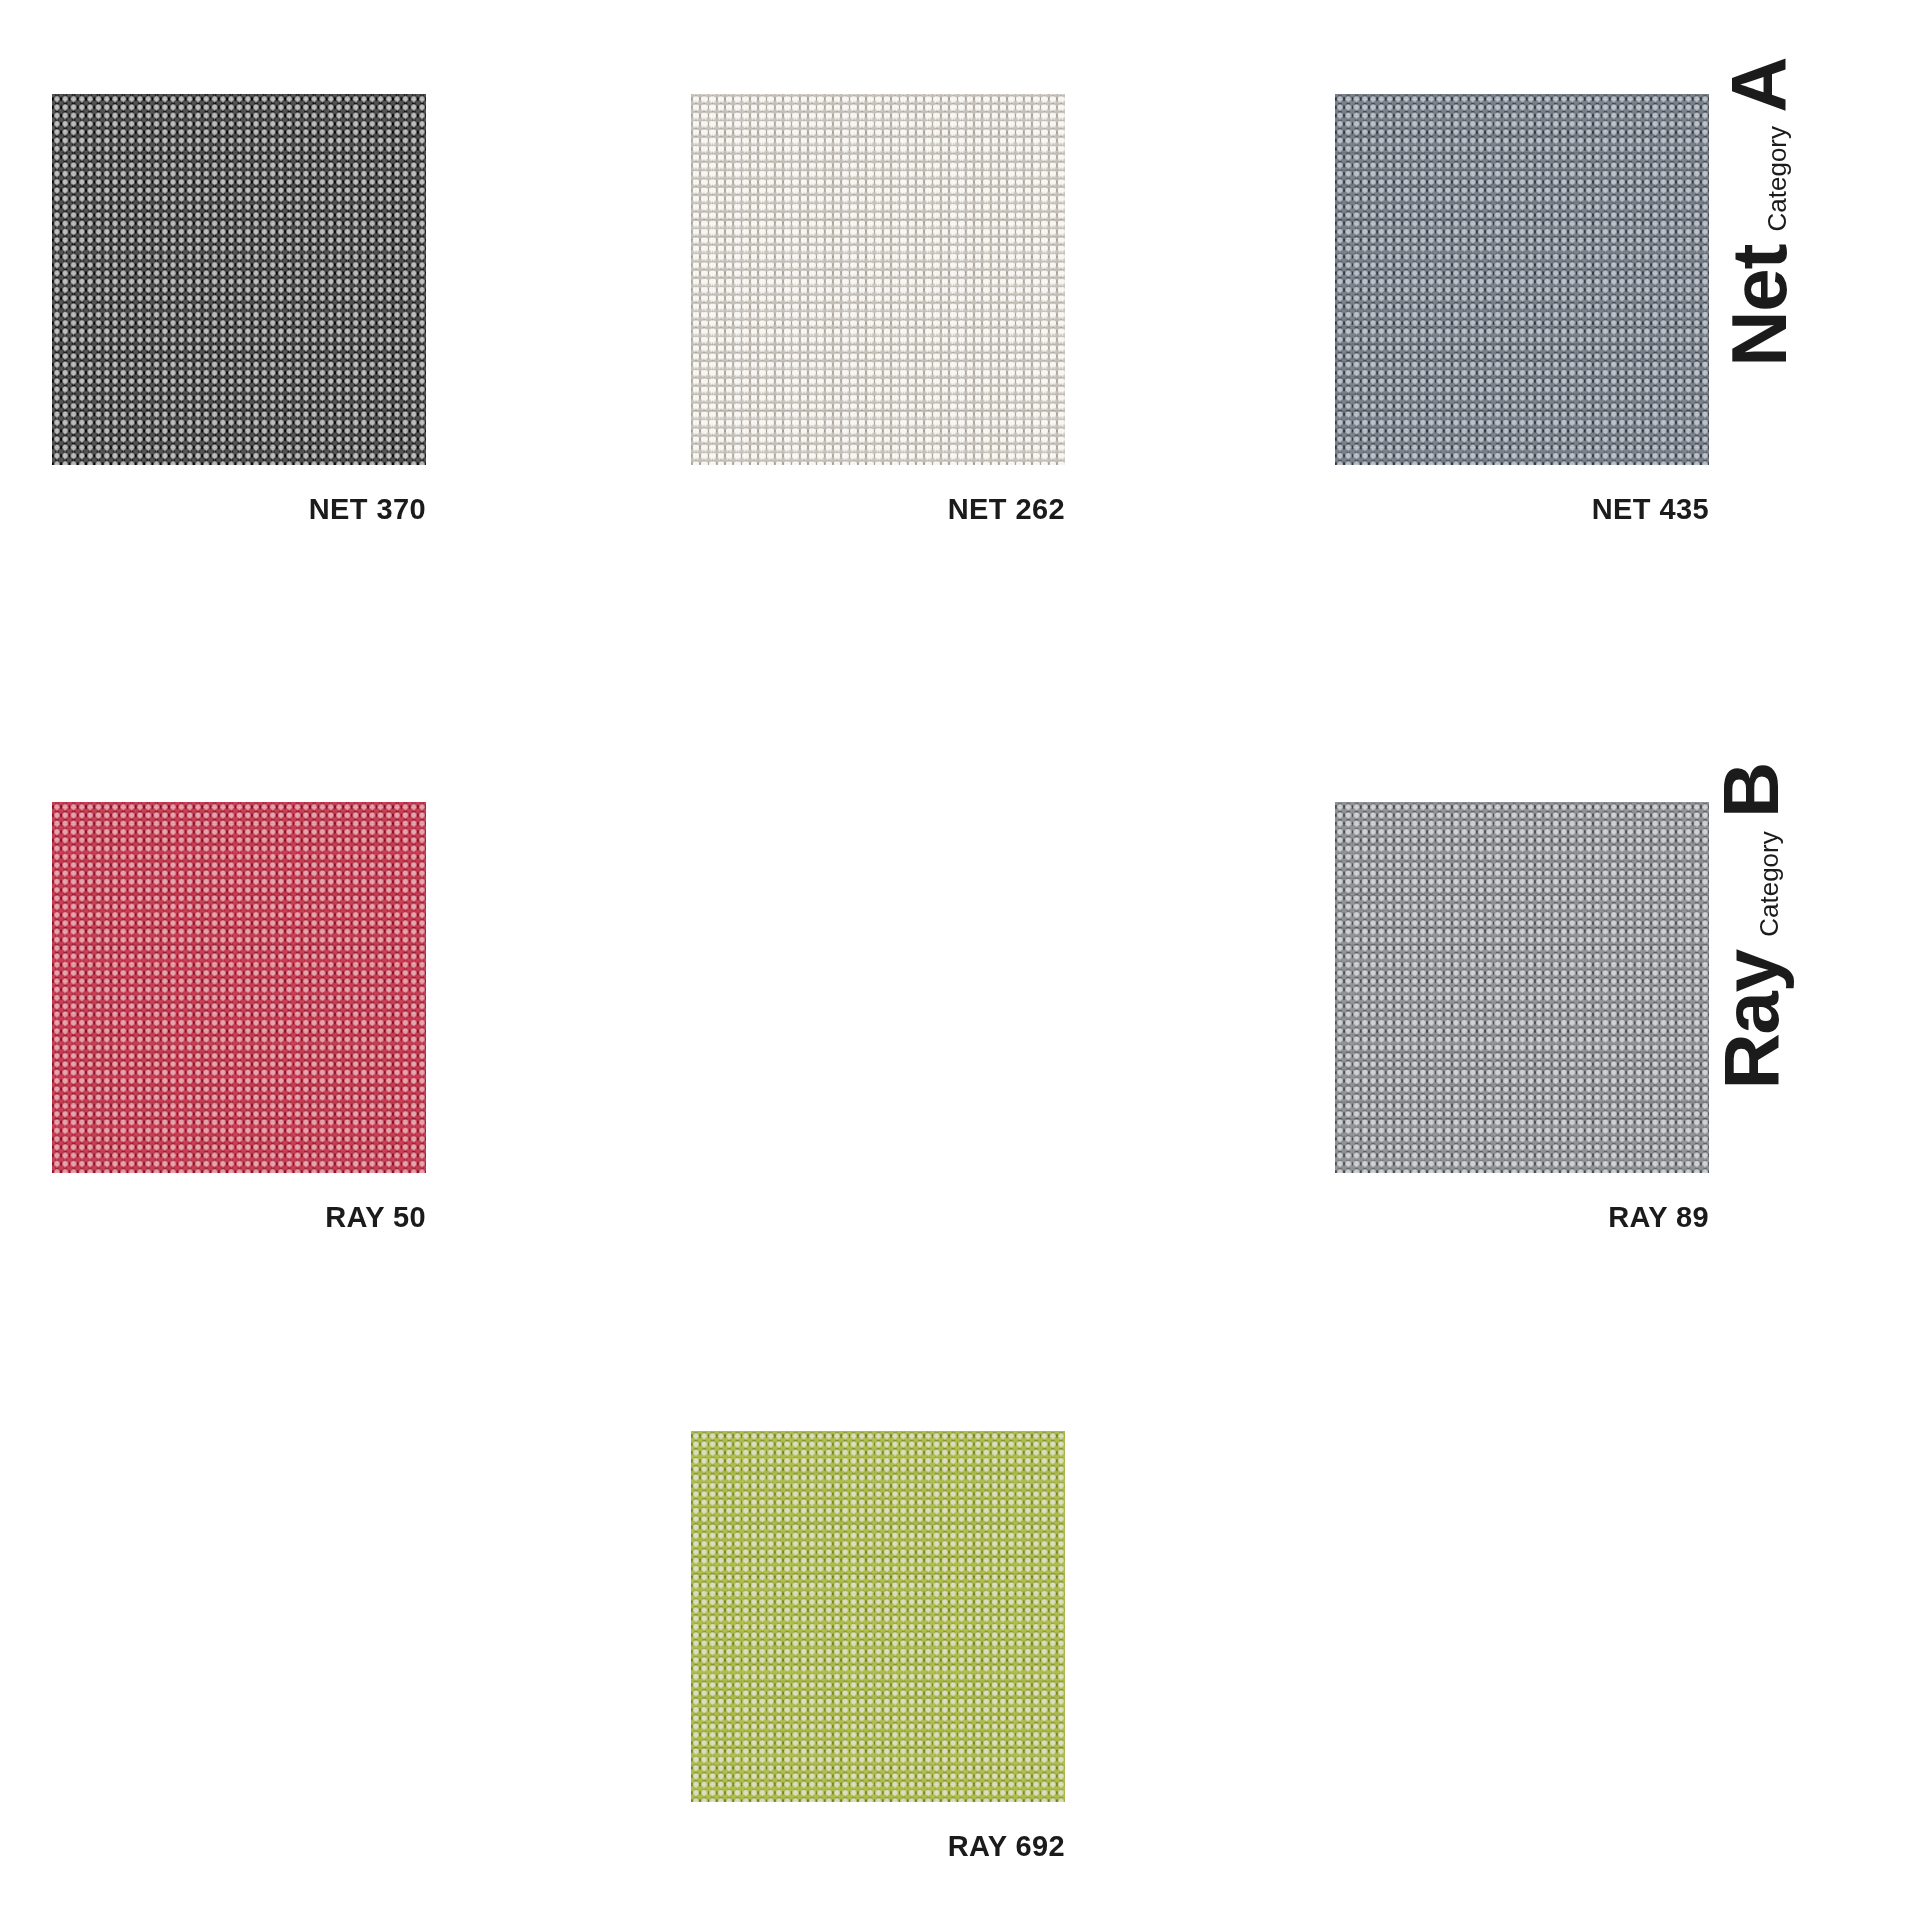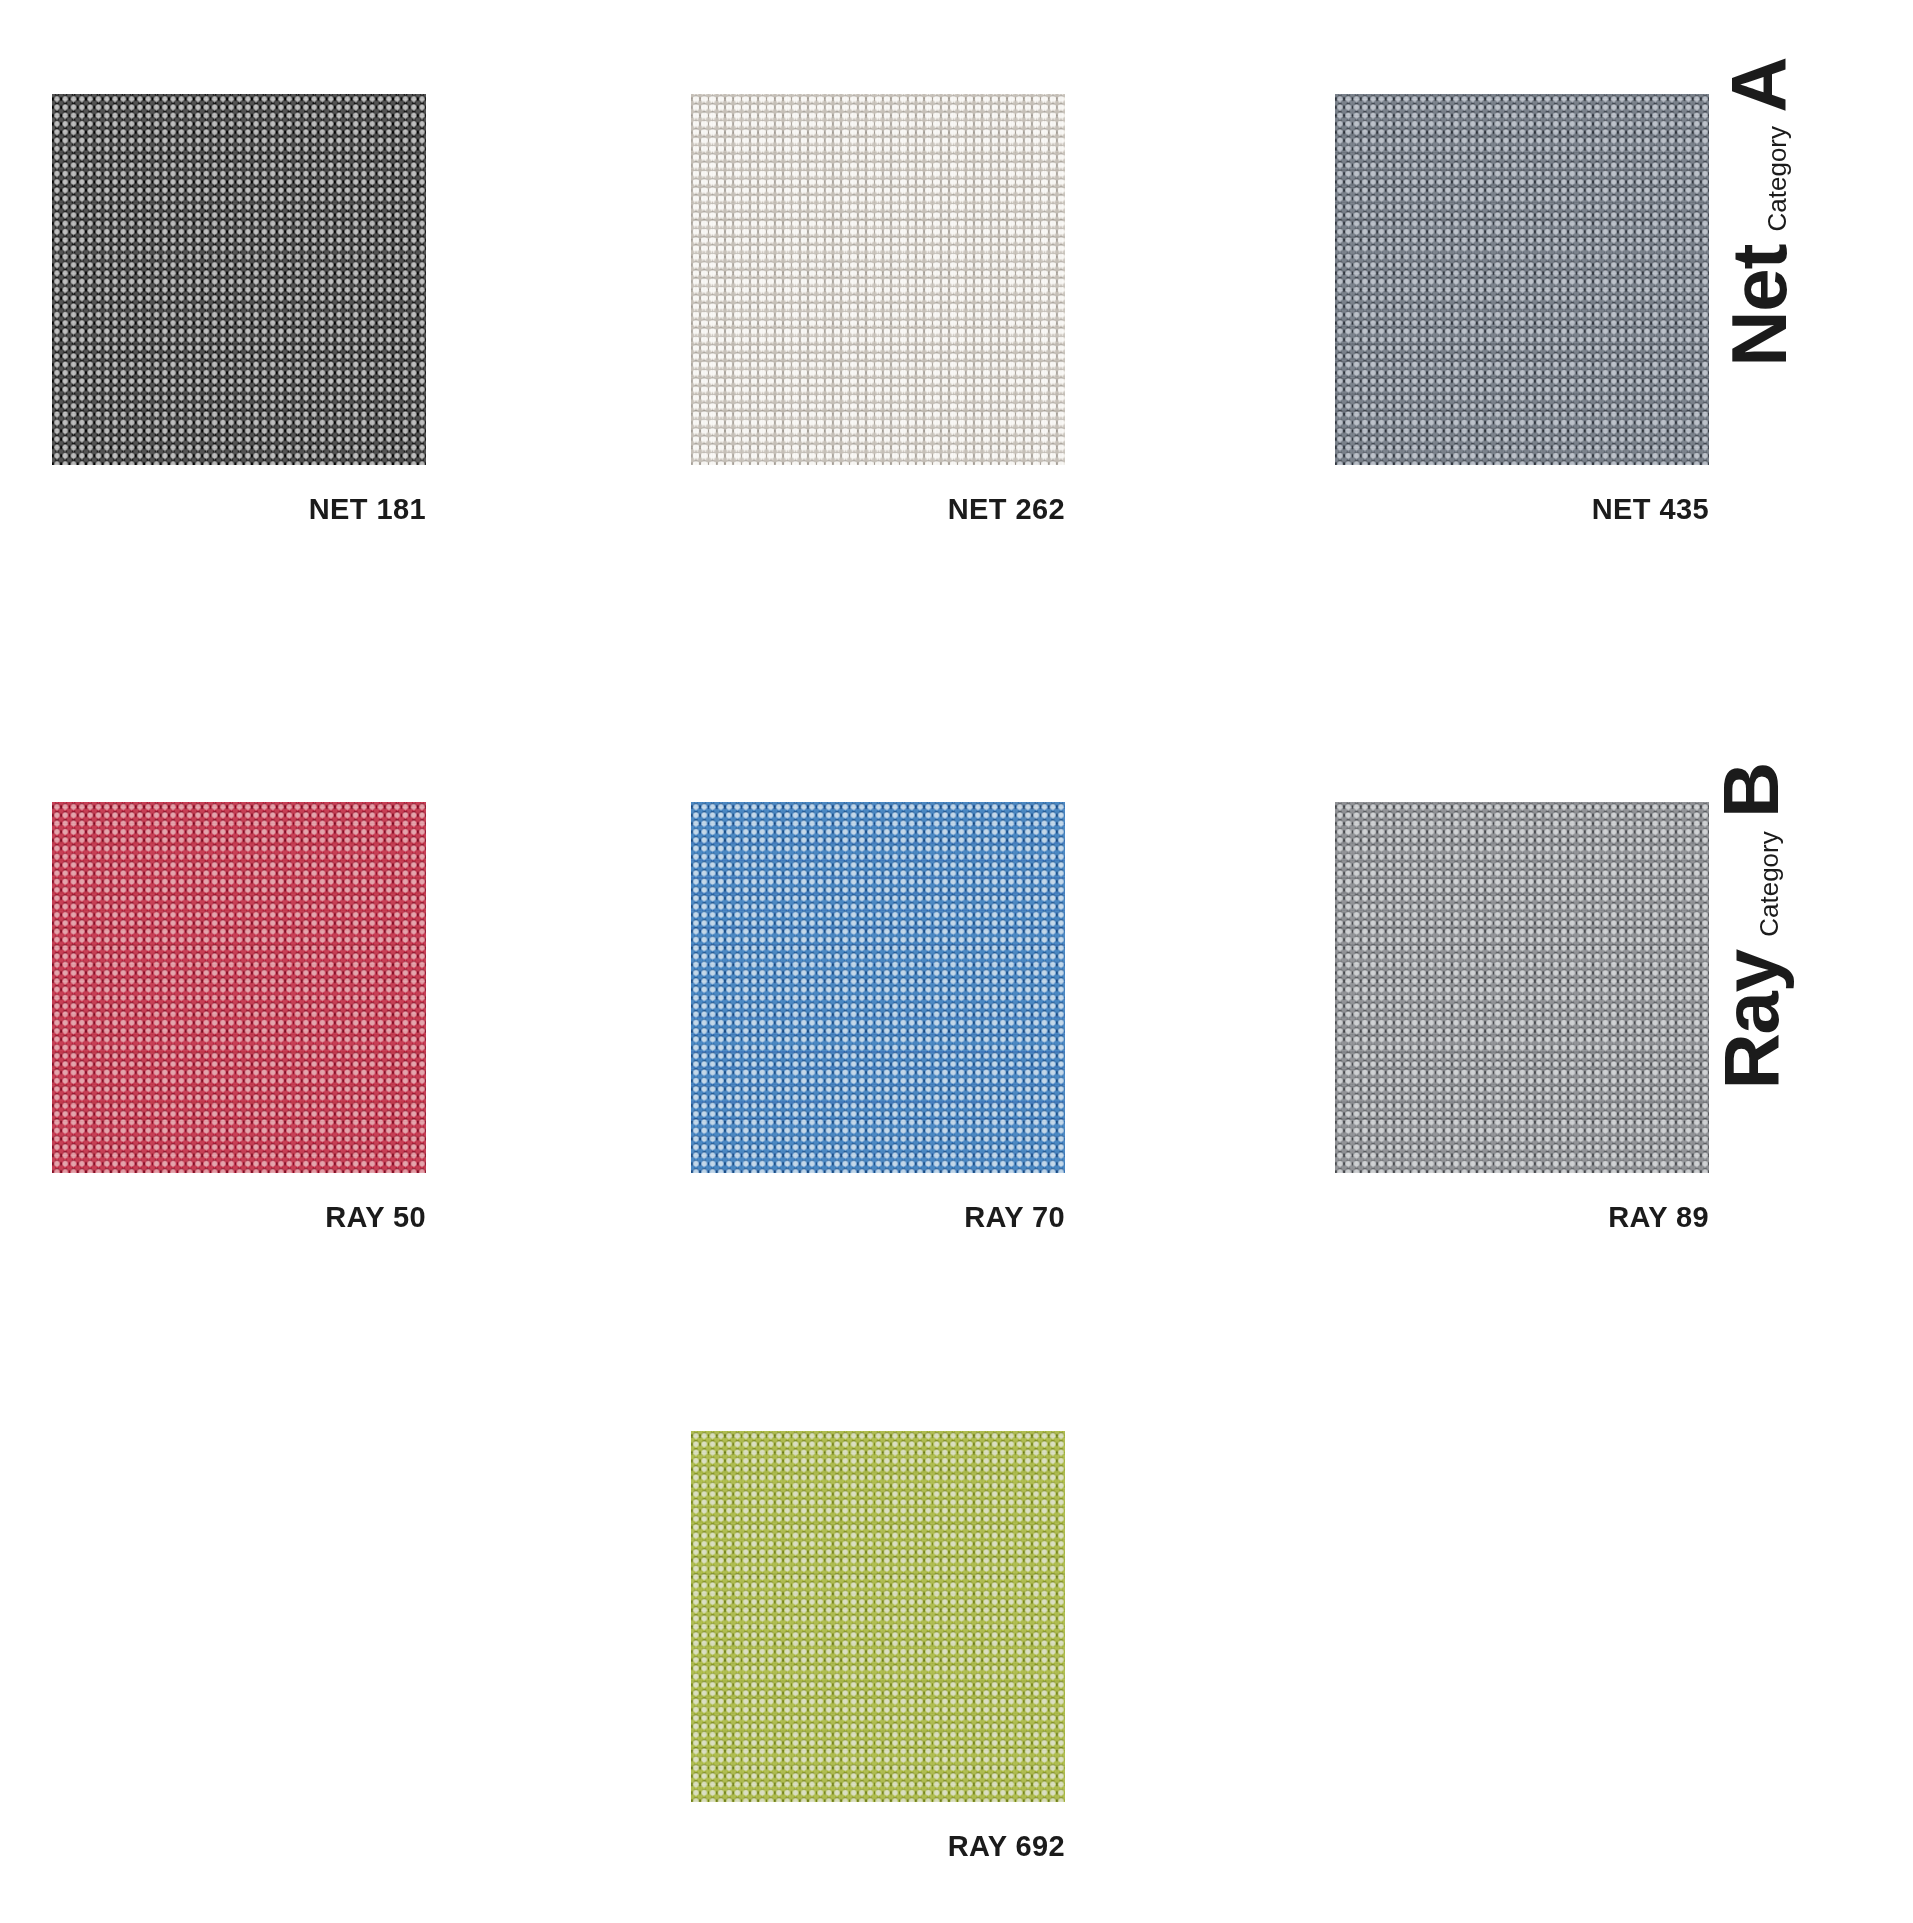--- a/index.html
+++ b/index.html
@@ -120,21 +120,21 @@
 
   <div class="swatch-grid" id="swatch-grid">
       <div class="swatch-cell" style="left: 52px; top: 94px;">
         <div class="swatch-img">
           <div class="weave" style="background: rgb(13, 13, 13);"></div>
           <div class="weave weave-warp" style="background-image: repeating-linear-gradient(90deg, rgb(0, 0, 0) 0px, rgb(0, 0, 0) 1.7px, rgb(13, 13, 13) 1.7px, rgb(13, 13, 13) 4.2px, rgb(90, 90, 90) 4.2px, rgb(90, 90, 90) 5.8px, rgb(13, 13, 13) 5.8px, rgb(13, 13, 13) 8.3px); opacity: 0.85;"></div>
           <div class="weave weave-weft" style="background-image: repeating-linear-gradient(0deg, rgba(0, 0, 0, 0) 0px, rgba(0, 0, 0, 0) 3.3px, rgb(0, 0, 0) 3.3px, rgb(0, 0, 0) 5px, rgba(0, 0, 0, 0) 5px, rgba(0, 0, 0, 0) 8.3px); opacity: 0.7;"></div>
           <div class="weave" style="background-image: radial-gradient(rgb(201, 201, 201) 38%, rgba(0, 0, 0, 0) 62%), radial-gradient(rgb(90, 90, 90) 30%, rgba(0, 0, 0, 0) 58%); background-size: 8.3px 8.3px, 8.3px 8.3px; background-position: 0.8px 0.8px, 5px 5px; opacity: 0.9;"></div>
           <div class="weave weave-grain" style="background-image: repeating-linear-gradient(0deg, rgba(255, 255, 255, 0.1) 0px, rgba(255, 255, 255, 0.1) 0.8px, rgba(0, 0, 0, 0.1) 0.8px, rgba(0, 0, 0, 0.1) 2.5px, rgba(255, 255, 255, 0.05) 2.5px, rgba(255, 255, 255, 0.05) 16px, rgba(0, 0, 0, 0.12) 16px, rgba(0, 0, 0, 0.12) 17.4px);"></div>
         </div>
-        <div class="swatch-caption">NET 181</div>
+        <div class="swatch-caption">NET 370</div>
       </div>
       <div class="swatch-cell" style="left: 691px; top: 94px;">
         <div class="swatch-img">
           <div class="weave" style="background: rgb(239, 236, 231);"></div>
           <div class="weave weave-warp" style="background-image: repeating-linear-gradient(90deg, rgb(155, 149, 141) 0px, rgb(155, 149, 141) 1.7px, rgb(239, 236, 231) 1.7px, rgb(239, 236, 231) 4.2px, rgb(200, 194, 186) 4.2px, rgb(200, 194, 186) 5.8px, rgb(239, 236, 231) 5.8px, rgb(239, 236, 231) 8.3px); opacity: 0.85;"></div>
           <div class="weave weave-weft" style="background-image: repeating-linear-gradient(0deg, rgba(0, 0, 0, 0) 0px, rgba(0, 0, 0, 0) 3.3px, rgb(155, 149, 141) 3.3px, rgb(155, 149, 141) 5px, rgba(0, 0, 0, 0) 5px, rgba(0, 0, 0, 0) 8.3px); opacity: 0.7;"></div>
           <div class="weave" style="background-image: radial-gradient(rgb(251, 250, 248) 38%, rgba(0, 0, 0, 0) 62%), radial-gradient(rgb(200, 194, 186) 30%, rgba(0, 0, 0, 0) 58%); background-size: 8.3px 8.3px, 8.3px 8.3px; background-position: 0.8px 0.8px, 5px 5px; opacity: 0.9;"></div>
           <div class="weave weave-grain" style="background-image: repeating-linear-gradient(0deg, rgba(255, 255, 255, 0.1) 0px, rgba(255, 255, 255, 0.1) 0.8px, rgba(0, 0, 0, 0.1) 0.8px, rgba(0, 0, 0, 0.1) 2.5px, rgba(255, 255, 255, 0.05) 2.5px, rgba(255, 255, 255, 0.05) 16px, rgba(0, 0, 0, 0.12) 16px, rgba(0, 0, 0, 0.12) 17.4px);"></div>
         </div>
         <div class="swatch-caption">NET 262</div>
@@ -151,30 +151,20 @@
       </div>
       <div class="swatch-cell" style="left: 52px; top: 802px;">
         <div class="swatch-img">
           <div class="weave" style="background: rgb(178, 22, 52);"></div>
           <div class="weave weave-warp" style="background-image: repeating-linear-gradient(90deg, rgb(122, 12, 34) 0px, rgb(122, 12, 34) 1.7px, rgb(178, 22, 52) 1.7px, rgb(178, 22, 52) 4.2px, rgb(204, 68, 88) 4.2px, rgb(204, 68, 88) 5.8px, rgb(178, 22, 52) 5.8px, rgb(178, 22, 52) 8.3px); opacity: 0.85;"></div>
           <div class="weave weave-weft" style="background-image: repeating-linear-gradient(0deg, rgba(0, 0, 0, 0) 0px, rgba(0, 0, 0, 0) 3.3px, rgb(122, 12, 34) 3.3px, rgb(122, 12, 34) 5px, rgba(0, 0, 0, 0) 5px, rgba(0, 0, 0, 0) 8.3px); opacity: 0.7;"></div>
           <div class="weave" style="background-image: radial-gradient(rgb(232, 174, 180) 38%, rgba(0, 0, 0, 0) 62%), radial-gradient(rgb(204, 68, 88) 30%, rgba(0, 0, 0, 0) 58%); background-size: 8.3px 8.3px, 8.3px 8.3px; background-position: 0.8px 0.8px, 5px 5px; opacity: 0.9;"></div>
           <div class="weave weave-grain" style="background-image: repeating-linear-gradient(0deg, rgba(255, 255, 255, 0.1) 0px, rgba(255, 255, 255, 0.1) 0.8px, rgba(0, 0, 0, 0.1) 0.8px, rgba(0, 0, 0, 0.1) 2.5px, rgba(255, 255, 255, 0.05) 2.5px, rgba(255, 255, 255, 0.05) 16px, rgba(0, 0, 0, 0.12) 16px, rgba(0, 0, 0, 0.12) 17.4px);"></div>
         </div>
         <div class="swatch-caption">RAY 50</div>
-      </div>
-      <div class="swatch-cell" style="left: 691px; top: 802px;">
-        <div class="swatch-img">
-          <div class="weave" style="background: rgb(42, 107, 176);"></div>
-          <div class="weave weave-warp" style="background-image: repeating-linear-gradient(90deg, rgb(23, 72, 127) 0px, rgb(23, 72, 127) 1.7px, rgb(42, 107, 176) 1.7px, rgb(42, 107, 176) 4.2px, rgb(79, 138, 198) 4.2px, rgb(79, 138, 198) 5.8px, rgb(42, 107, 176) 5.8px, rgb(42, 107, 176) 8.3px); opacity: 0.85;"></div>
-          <div class="weave weave-weft" style="background-image: repeating-linear-gradient(0deg, rgba(0, 0, 0, 0) 0px, rgba(0, 0, 0, 0) 3.3px, rgb(23, 72, 127) 3.3px, rgb(23, 72, 127) 5px, rgba(0, 0, 0, 0) 5px, rgba(0, 0, 0, 0) 8.3px); opacity: 0.7;"></div>
-          <div class="weave" style="background-image: radial-gradient(rgb(207, 224, 238) 38%, rgba(0, 0, 0, 0) 62%), radial-gradient(rgb(79, 138, 198) 30%, rgba(0, 0, 0, 0) 58%); background-size: 8.3px 8.3px, 8.3px 8.3px; background-position: 0.8px 0.8px, 5px 5px; opacity: 0.9;"></div>
-          <div class="weave weave-grain" style="background-image: repeating-linear-gradient(0deg, rgba(255, 255, 255, 0.1) 0px, rgba(255, 255, 255, 0.1) 0.8px, rgba(0, 0, 0, 0.1) 0.8px, rgba(0, 0, 0, 0.1) 2.5px, rgba(255, 255, 255, 0.05) 2.5px, rgba(255, 255, 255, 0.05) 16px, rgba(0, 0, 0, 0.12) 16px, rgba(0, 0, 0, 0.12) 17.4px);"></div>
-        </div>
-        <div class="swatch-caption">RAY 70</div>
       </div>
       <div class="swatch-cell" style="left: 1335px; top: 802px;">
         <div class="swatch-img">
           <div class="weave" style="background: rgb(119, 121, 125);"></div>
           <div class="weave weave-warp" style="background-image: repeating-linear-gradient(90deg, rgb(62, 64, 68) 0px, rgb(62, 64, 68) 1.7px, rgb(119, 121, 125) 1.7px, rgb(119, 121, 125) 4.2px, rgb(149, 151, 155) 4.2px, rgb(149, 151, 155) 5.8px, rgb(119, 121, 125) 5.8px, rgb(119, 121, 125) 8.3px); opacity: 0.85;"></div>
           <div class="weave weave-weft" style="background-image: repeating-linear-gradient(0deg, rgba(0, 0, 0, 0) 0px, rgba(0, 0, 0, 0) 3.3px, rgb(62, 64, 68) 3.3px, rgb(62, 64, 68) 5px, rgba(0, 0, 0, 0) 5px, rgba(0, 0, 0, 0) 8.3px); opacity: 0.7;"></div>
           <div class="weave" style="background-image: radial-gradient(rgb(214, 216, 218) 38%, rgba(0, 0, 0, 0) 62%), radial-gradient(rgb(149, 151, 155) 30%, rgba(0, 0, 0, 0) 58%); background-size: 8.3px 8.3px, 8.3px 8.3px; background-position: 0.8px 0.8px, 5px 5px; opacity: 0.9;"></div>
           <div class="weave weave-grain" style="background-image: repeating-linear-gradient(0deg, rgba(255, 255, 255, 0.1) 0px, rgba(255, 255, 255, 0.1) 0.8px, rgba(0, 0, 0, 0.1) 0.8px, rgba(0, 0, 0, 0.1) 2.5px, rgba(255, 255, 255, 0.05) 2.5px, rgba(255, 255, 255, 0.05) 16px, rgba(0, 0, 0, 0.12) 16px, rgba(0, 0, 0, 0.12) 17.4px);"></div>
         </div>
         <div class="swatch-caption">RAY 89</div>

